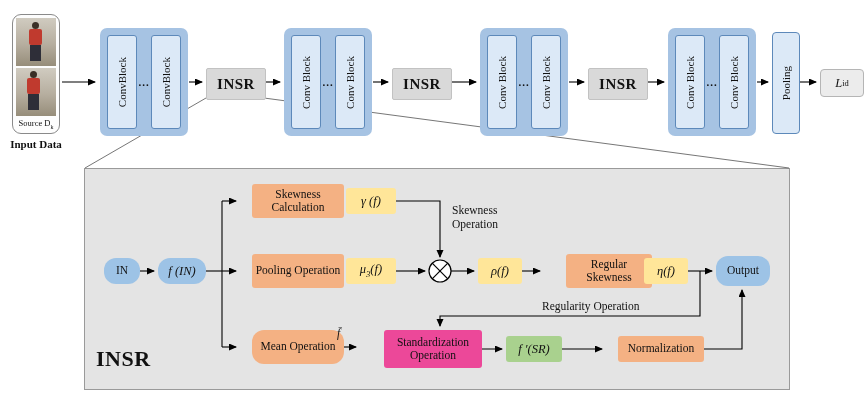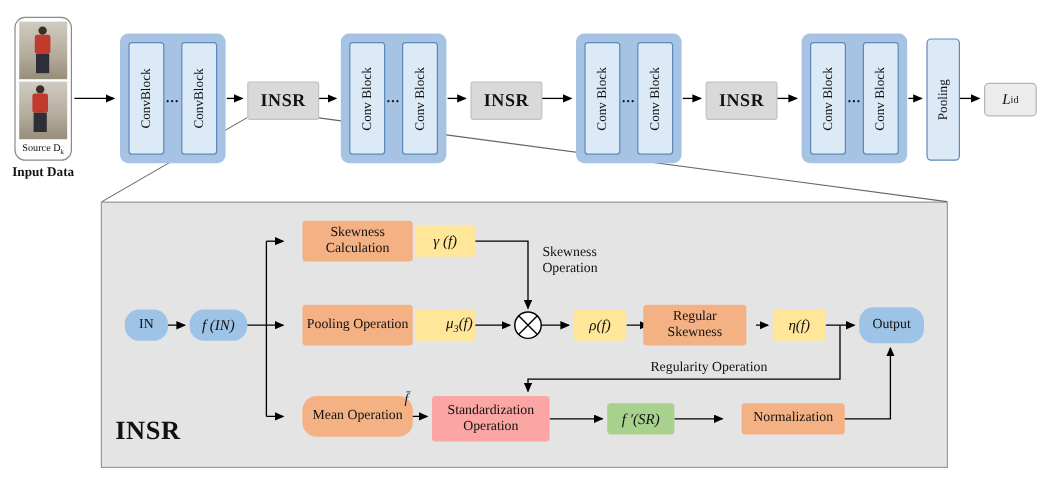--- a/index.html
+++ b/index.html
@@ -59,21 +59,21 @@
 
   .dbox{
     position:absolute;display:flex;align-items:center;justify-content:center;
     text-align:center;font-size:11.5px;line-height:1.15;border-radius:3px;
     box-sizing:border-box;padding:1px 2px;
   }
   .box-blue{background:#9dc3e6;border-radius:12px;}
   .box-orange{background:#f4b183;margin-left:12px;}
   .box-yellow{background:#ffe699;}
   .box-green{background:#a9d18e;}
-  .box-grayblue{background:#fca5a5;}
+  .box-grayblue{background:#ec4899;margin-left:24px;}
   .math{font-style:italic;font-family:"Liberation Serif","DejaVu Serif",serif;font-size:12.5px;}
   .flow-label{position:absolute;font-size:11.5px;line-height:1.2;}
   sub{font-size:0.68em;}
 </style>
 </head>
 <body>
 
 <div class="canvas">
 
   <div class="detail-panel"></div>
@@ -202,26 +202,26 @@
 
   <div class="insr-title">INSR</div>
 
   <div class="dbox box-blue" style="left:104px;top:258px;width:36px;height:26px;">IN</div>
   <div class="dbox box-blue math" style="left:158px;top:258px;width:48px;height:26px;">f (IN)</div>
 
   <div class="dbox box-orange" style="left:240px;top:184px;width:92px;height:34px;">Skewness Calculation</div>
   <div class="dbox box-yellow math" style="left:346px;top:188px;width:50px;height:26px;">γ (f)</div>
 
   <div class="dbox box-orange" style="left:240px;top:254px;width:92px;height:34px;">Pooling Operation</div>
-  <div class="dbox box-yellow" style="left:346px;top:258px;width:50px;height:26px;justify-content:flex-end;">
+  <div class="dbox box-yellow" style="left:346px;top:258px;width:50px;height:26px;">
       <span class="math"><span>μ</span><sub>3</sub><span>(f)</span></span>
     </div>
 
   <div class="dbox box-yellow math" style="left:478px;top:258px;width:44px;height:26px;">ρ(f)</div>
-  <div class="dbox box-orange" style="left:524px;top:254px;width:86px;height:34px;">Regular Skewness</div>
+  <div class="dbox box-orange" style="left:554px;top:254px;width:86px;height:34px;">Regular Skewness</div>
   <div class="dbox box-yellow math" style="left:644px;top:258px;width:44px;height:26px;">η(f)</div>
   <div class="dbox box-blue" style="left:716px;top:256px;width:54px;height:30px;">Output</div>
 
   <div class="dbox box-orange" style="left:240px;top:330px;width:92px;height:34px;border-radius:12px;">Mean Operation</div>
   <div class="dbox box-grayblue" style="left:360px;top:330px;width:98px;height:38px;">Standardization Operation</div>
   <div class="dbox box-green math" style="left:506px;top:336px;width:56px;height:26px;">f ′(SR)</div>
   <div class="dbox box-orange" style="left:606px;top:336px;width:86px;height:26px;">Normalization</div>
 
   <div class="flow-label" style="left:452px;top:204px;width:80px;">Skewness Operation</div>
   <div class="flow-label" style="left:542px;top:300px;width:130px;">Regularity Operation</div>

